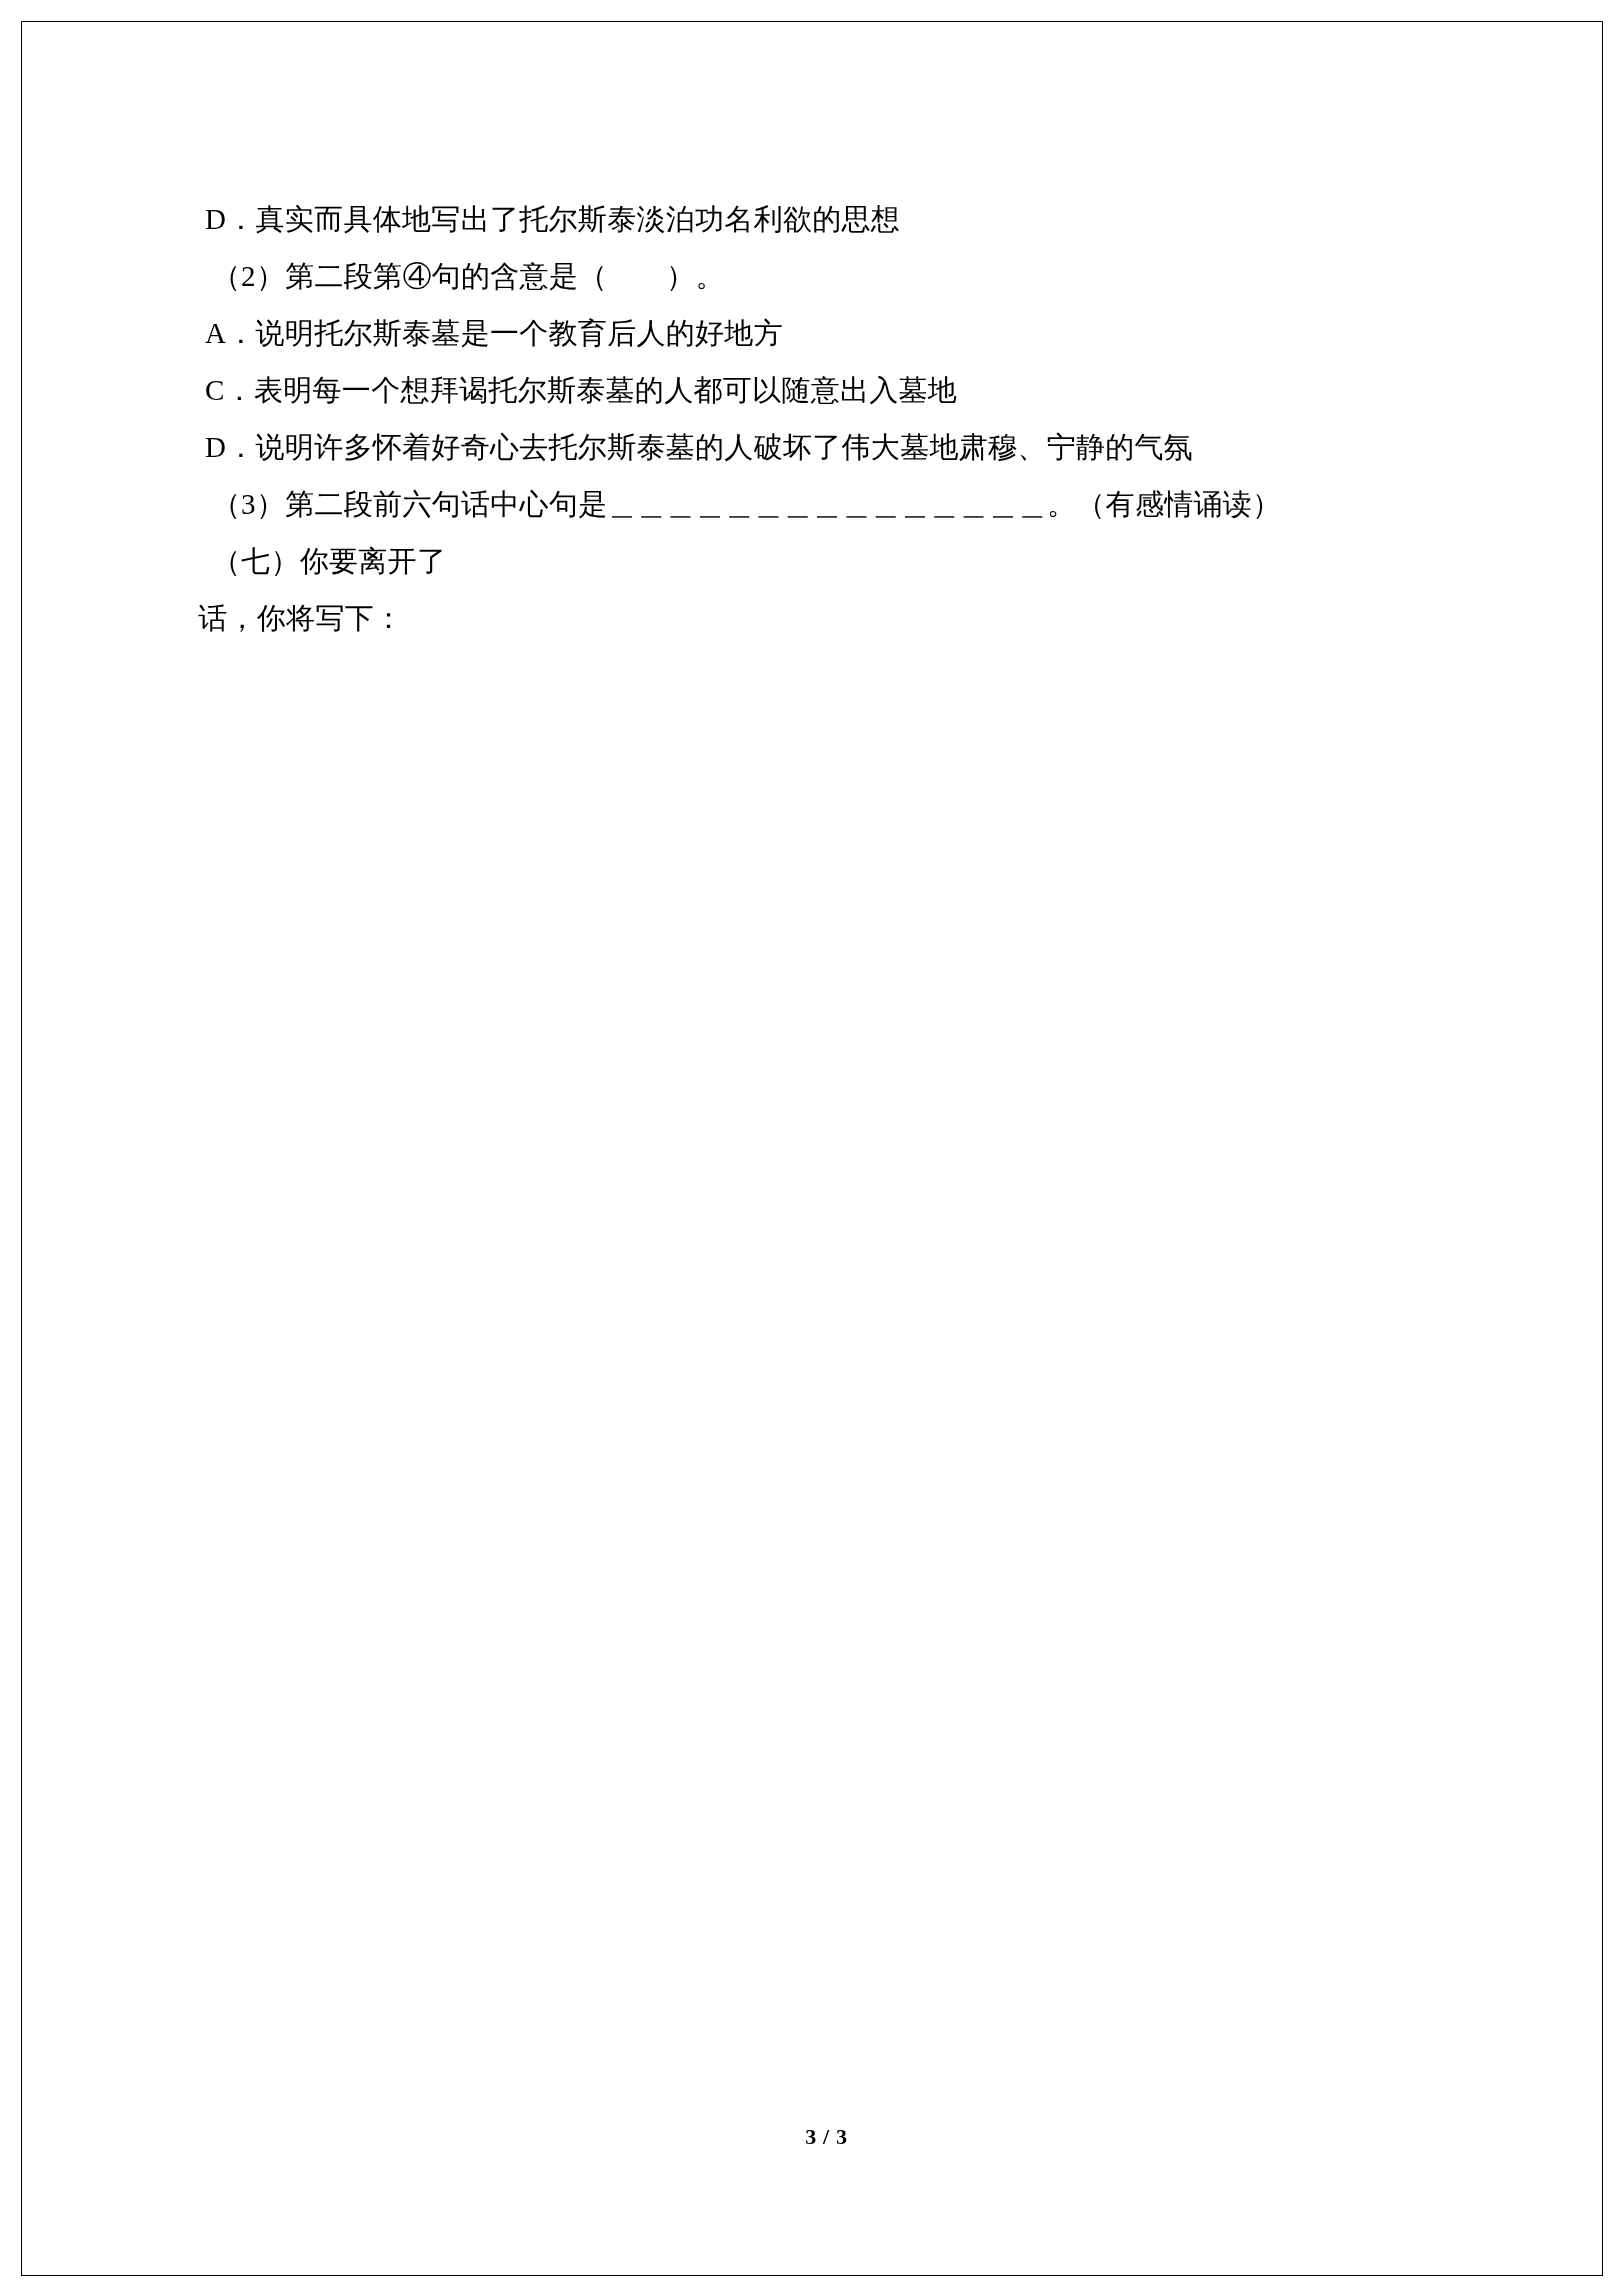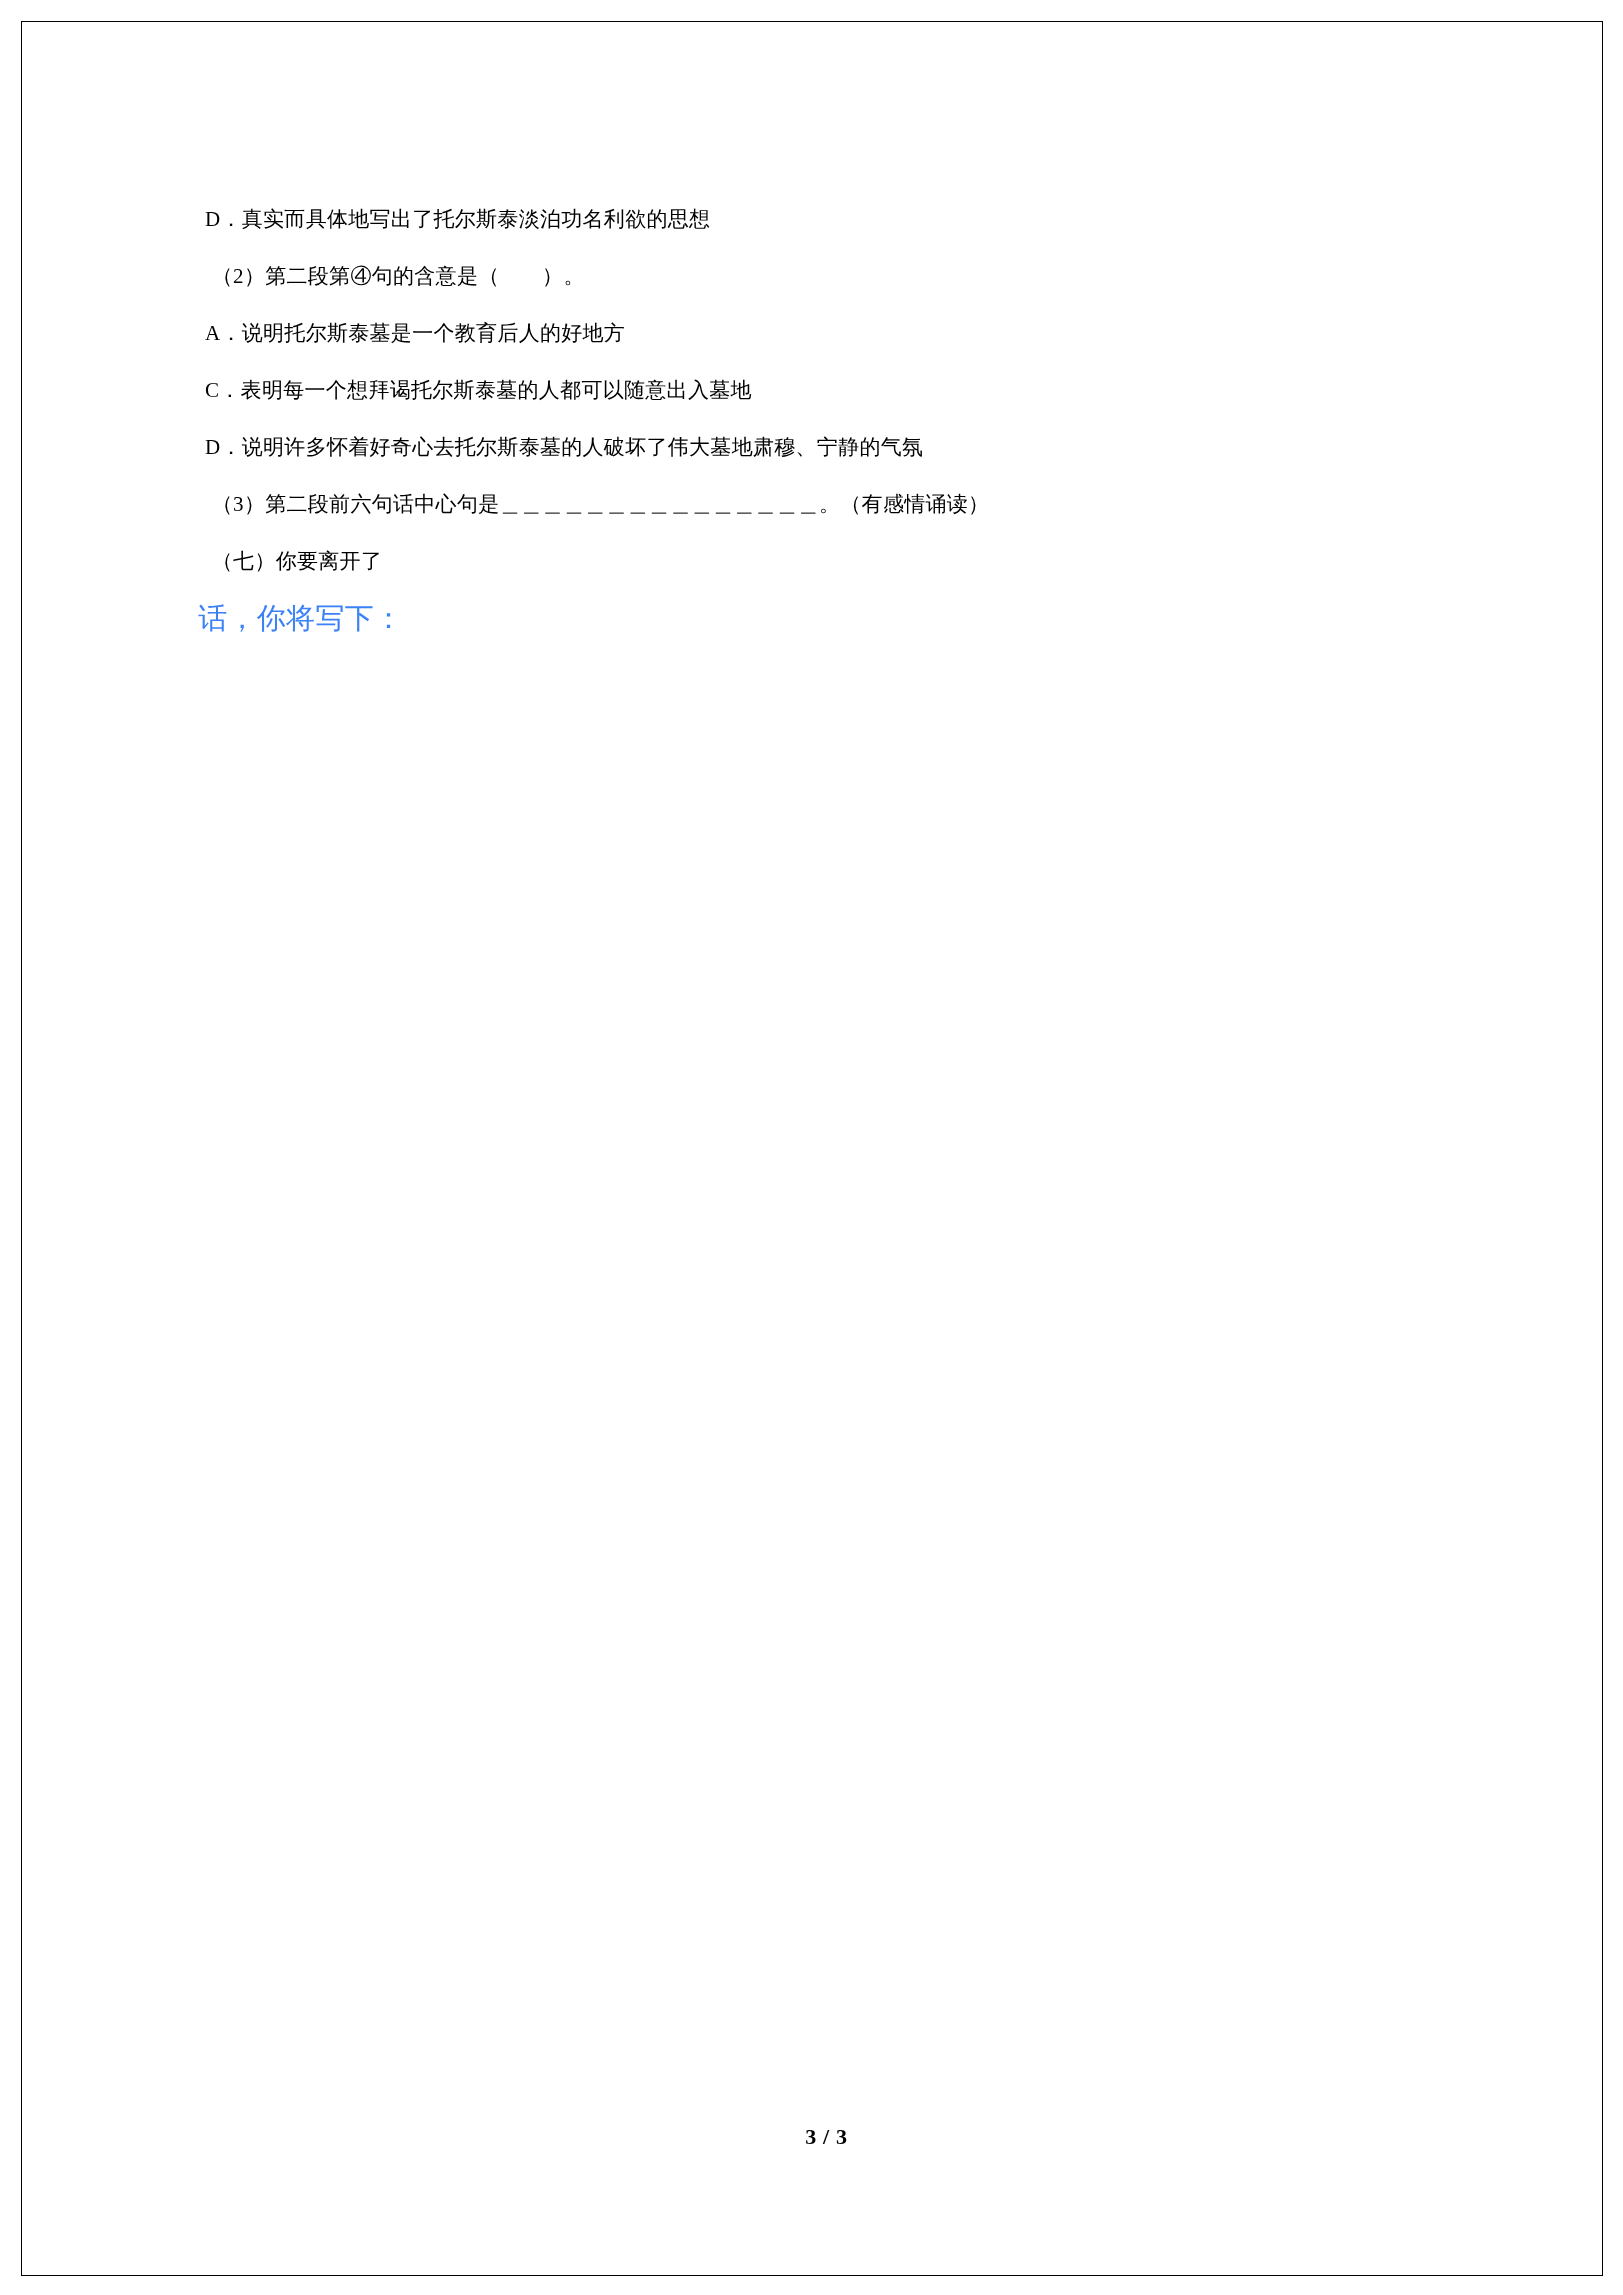--- a/index.html
+++ b/index.html
@@ -30,21 +30,21 @@
     box-sizing: border-box;
     pointer-events: none;
   }
   .content {
     position: absolute;
     left: 205px;
     top: 191px;
     width: 1227px;
   }
   .line {
-    font-size: 21px;
+    font-size: 29px;
     line-height: 57px;
     letter-spacing: 0.3px;
     white-space: pre-wrap;
     color: #000000;
   }
   .indent-1 {
     padding-left: 0px;
   }
   .indent-2 {
     padding-left: 6.8px;
@@ -54,21 +54,21 @@
     line-height: 57px;
     letter-spacing: 0.3px;
     text-indent: 59px;
     color: #000000;
     white-space: pre-wrap;
   }
   .para-cont {
     font-size: 29px;
     line-height: 57px;
     letter-spacing: 0.3px;
-    color: #3b82f6;
+    color: #000000;
     white-space: pre-wrap;
     margin-left: -6.8px;
   }
   .footer {
     position: absolute;
     left: 15px;
     top: 2124px;
     width: 1623px;
     text-align: center;
     font-size: 22px;

